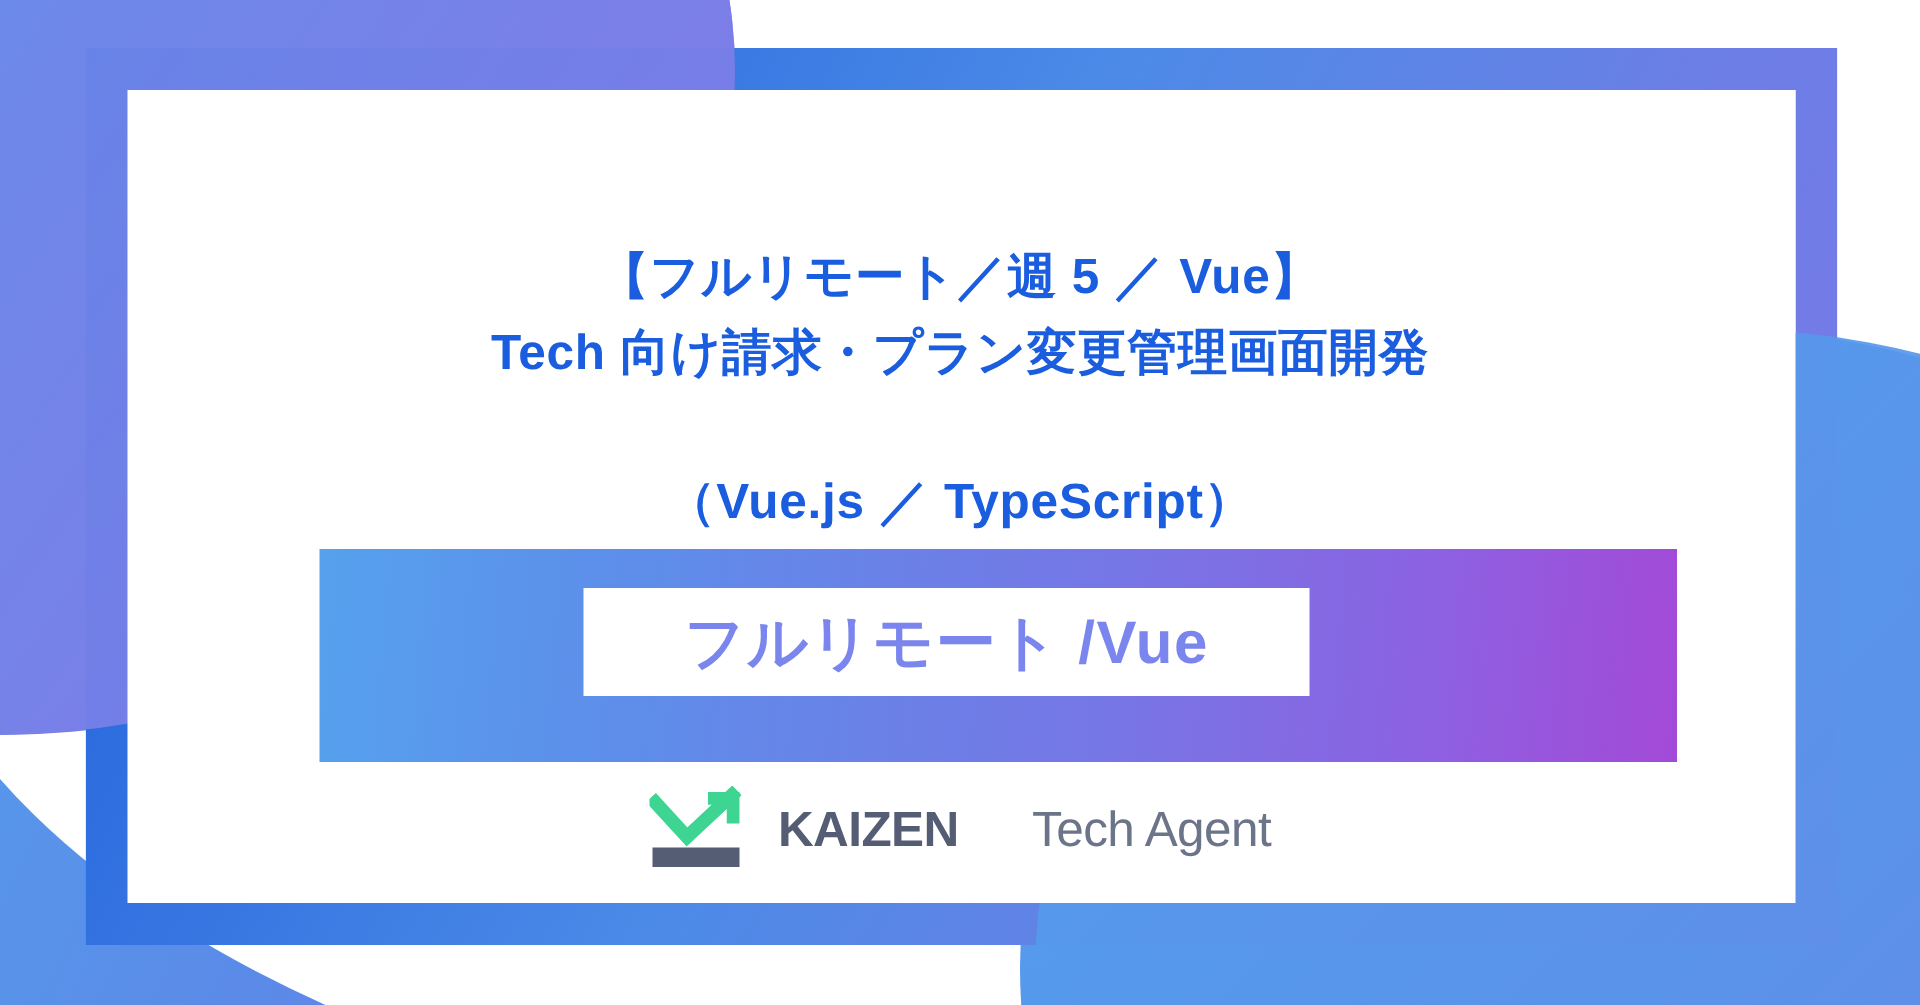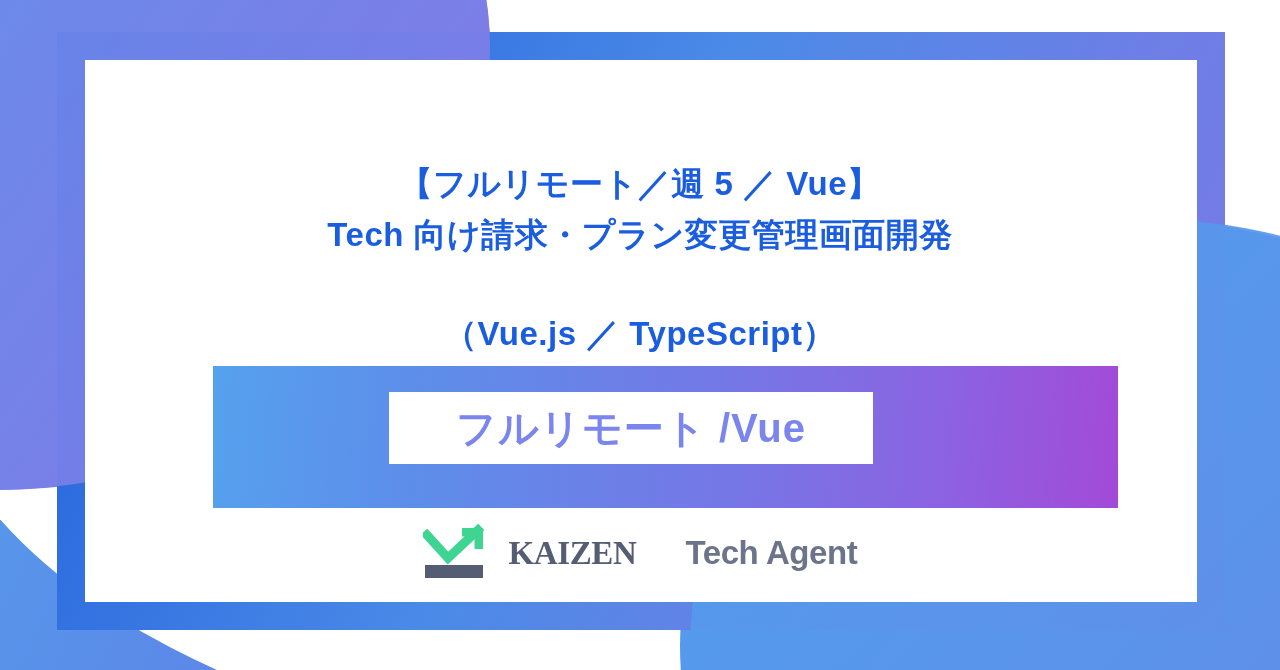--- a/index.html
+++ b/index.html
@@ -164,22 +164,22 @@
     width:70px; height:58px;
     position:relative;
     flex:0 0 auto;
   }
   .logo-word {
     font-size:33px;
     letter-spacing:-.4px;
     white-space:nowrap;
     display:flex; align-items:baseline; gap:9px;
   }
-  .logo-kaizen { color:#545d73; font-weight:700;font-family:Liberation Serif, serif; }
-  .logo-tech   { color:#6b7489; font-weight:700;margin-left:40px; }
+  .logo-kaizen { color:#545d73; font-weight:700; }
+  .logo-tech   { color:#6b7489; font-weight:400;margin-left:40px; }
 </style>
 </head>
 <body>
 
 <div id="stage">
 
   <div class="bg-grad"></div>
   <div class="white-blob-main"></div>
   <div class="white-blob-b"></div>
   <div class="blob-purple"></div>

